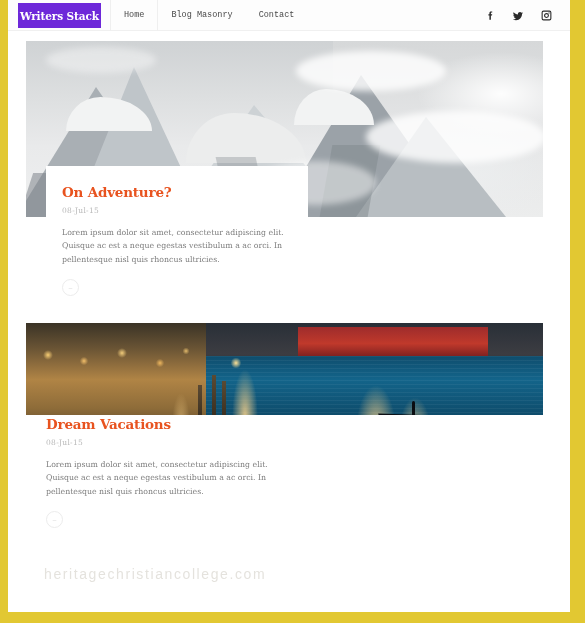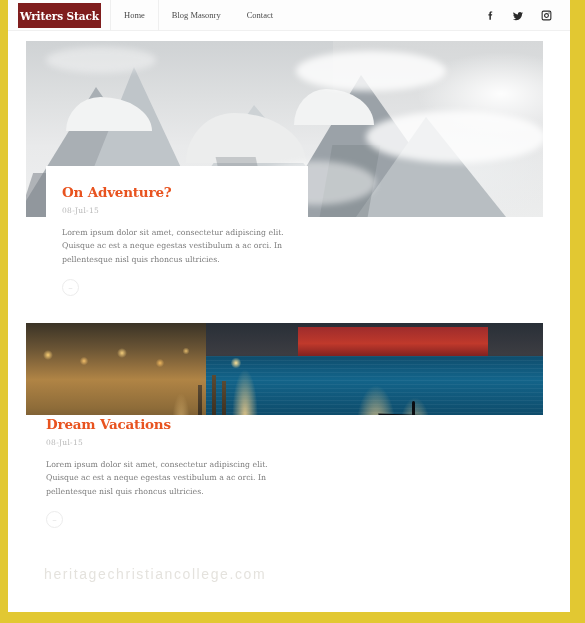--- a/index.html
+++ b/index.html
@@ -35,42 +35,42 @@
     position: relative;
     height: 31px;
     background: #fdfdfd;
     border-bottom: 1px solid #f0f0f0;
   }
 
   #brand-logo {
     position: absolute;
     left: 10px; top: 3px;
     width: 83px; height: 25px;
-    background: #7f1d1d;
+    background: #6d28d9;
     color: #ffffff;
     font-family: "DejaVu Serif", serif;
     font-weight: bold;
     font-size: 10.5px;
     letter-spacing: -0.1px;
     display: flex;
     align-items: center;
     justify-content: center;
     white-space: nowrap;
   }
 
   #main-nav {
     position: absolute;
     left: 102px; top: 0;
     height: 31px;
     display: flex;
     align-items: center;
     gap: 0px;
   }
   .nav-item {
-    font-family: Liberation Serif, serif;
+    font-family: Liberation Mono, monospace;
     font-size: 8.5px;
     color: #4a4a4a;
     padding: 0 13px;
     line-height: 31px;
     white-space: nowrap;
     cursor: pointer;
   }
   .nav-item.first { border-left: 1px solid #efefef; border-right: 1px solid #efefef; }
 
   #social-links {

